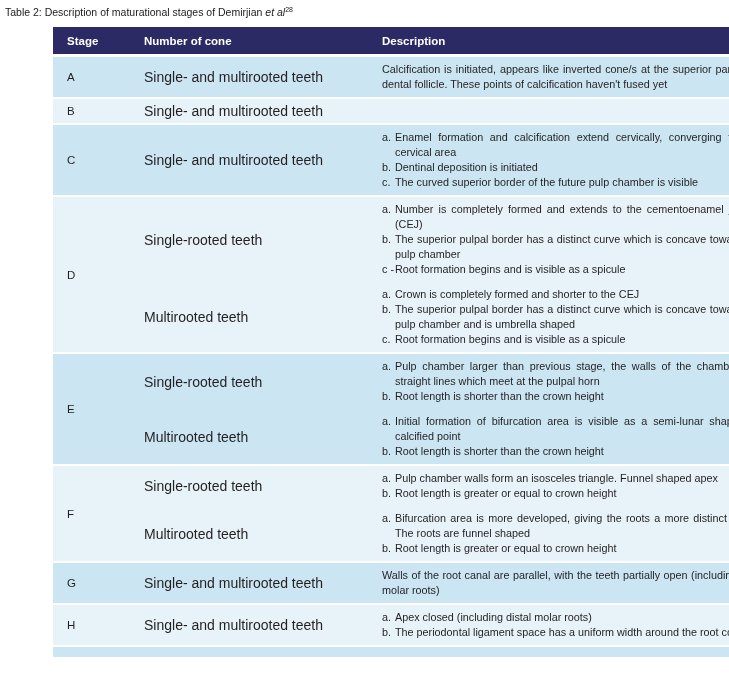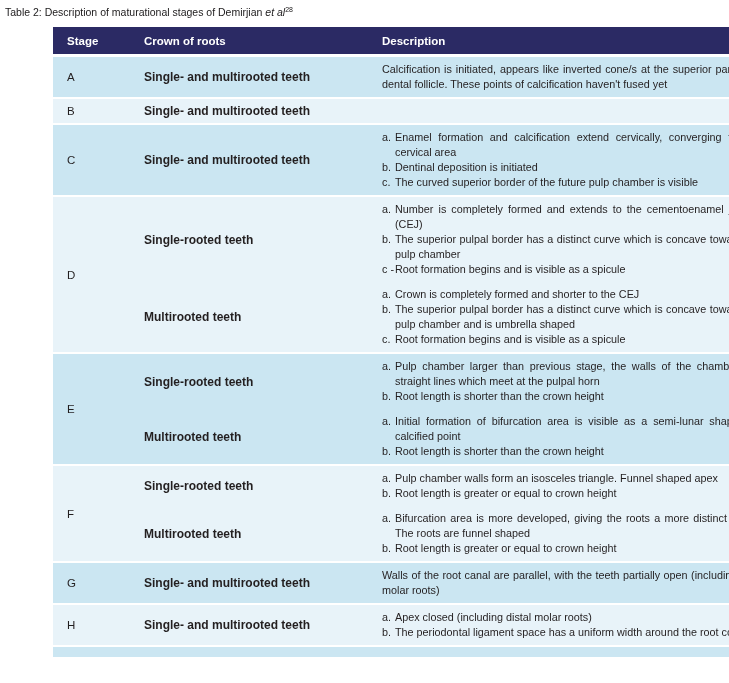--- a/index.html
+++ b/index.html
@@ -24,21 +24,21 @@
   .t-row.blue{background:var(--blue-row,#cbe6f2);}
   .t-row.pale{background:var(--pale-row,#e8f3f9);}
   .stage-cell{
     width:91px;flex:none;display:flex;align-items:center;
     padding-left:14px;box-sizing:border-box;font-size:11.5px;
   }
   .groups{flex:1;display:flex;flex-direction:column;min-width:0;}
   .group{display:flex;align-items:stretch;padding:5px 0;}
   .roots-cell{
     width:238px;flex:none;display:flex;align-items:center;
-    font-size:12px;line-height:14px;font-weight:bold;
+    font-size:14px;line-height:14px;
   }
   .desc-cell{
     flex:1;min-width:0;padding-right:7px;box-sizing:border-box;
     font-size:10.8px;line-height:15px;
     display:flex;flex-direction:column;justify-content:flex-start;
   }
   .item{display:flex;}
   .item .lbl{flex:none;min-width:13px;white-space:nowrap;}
   .item .txt{flex:1;text-align:justify;}
   .item.plain .txt{text-align:justify;}
@@ -49,21 +49,21 @@
 
 <div class="page">
 
   <div class="caption">
     <span>Table 2: Description of maturational stages of Demirjian </span><i>et al</i><sup>28</sup>
   </div>
 
   <div class="table">
     <div class="thead">
       <div class="th-stage">Stage</div>
-      <div class="th-roots">Crown of roots</div>
+      <div class="th-roots">Number of cone</div>
       <div class="th-desc">Description</div>
     </div>
 
     <div id="tbody">
         <div class="t-row blue">
           <div class="stage-cell">A</div>
           <div class="groups">
             <div class="group">
               <div class="roots-cell">Single- and multirooted teeth</div>
               <div class="desc-cell">

